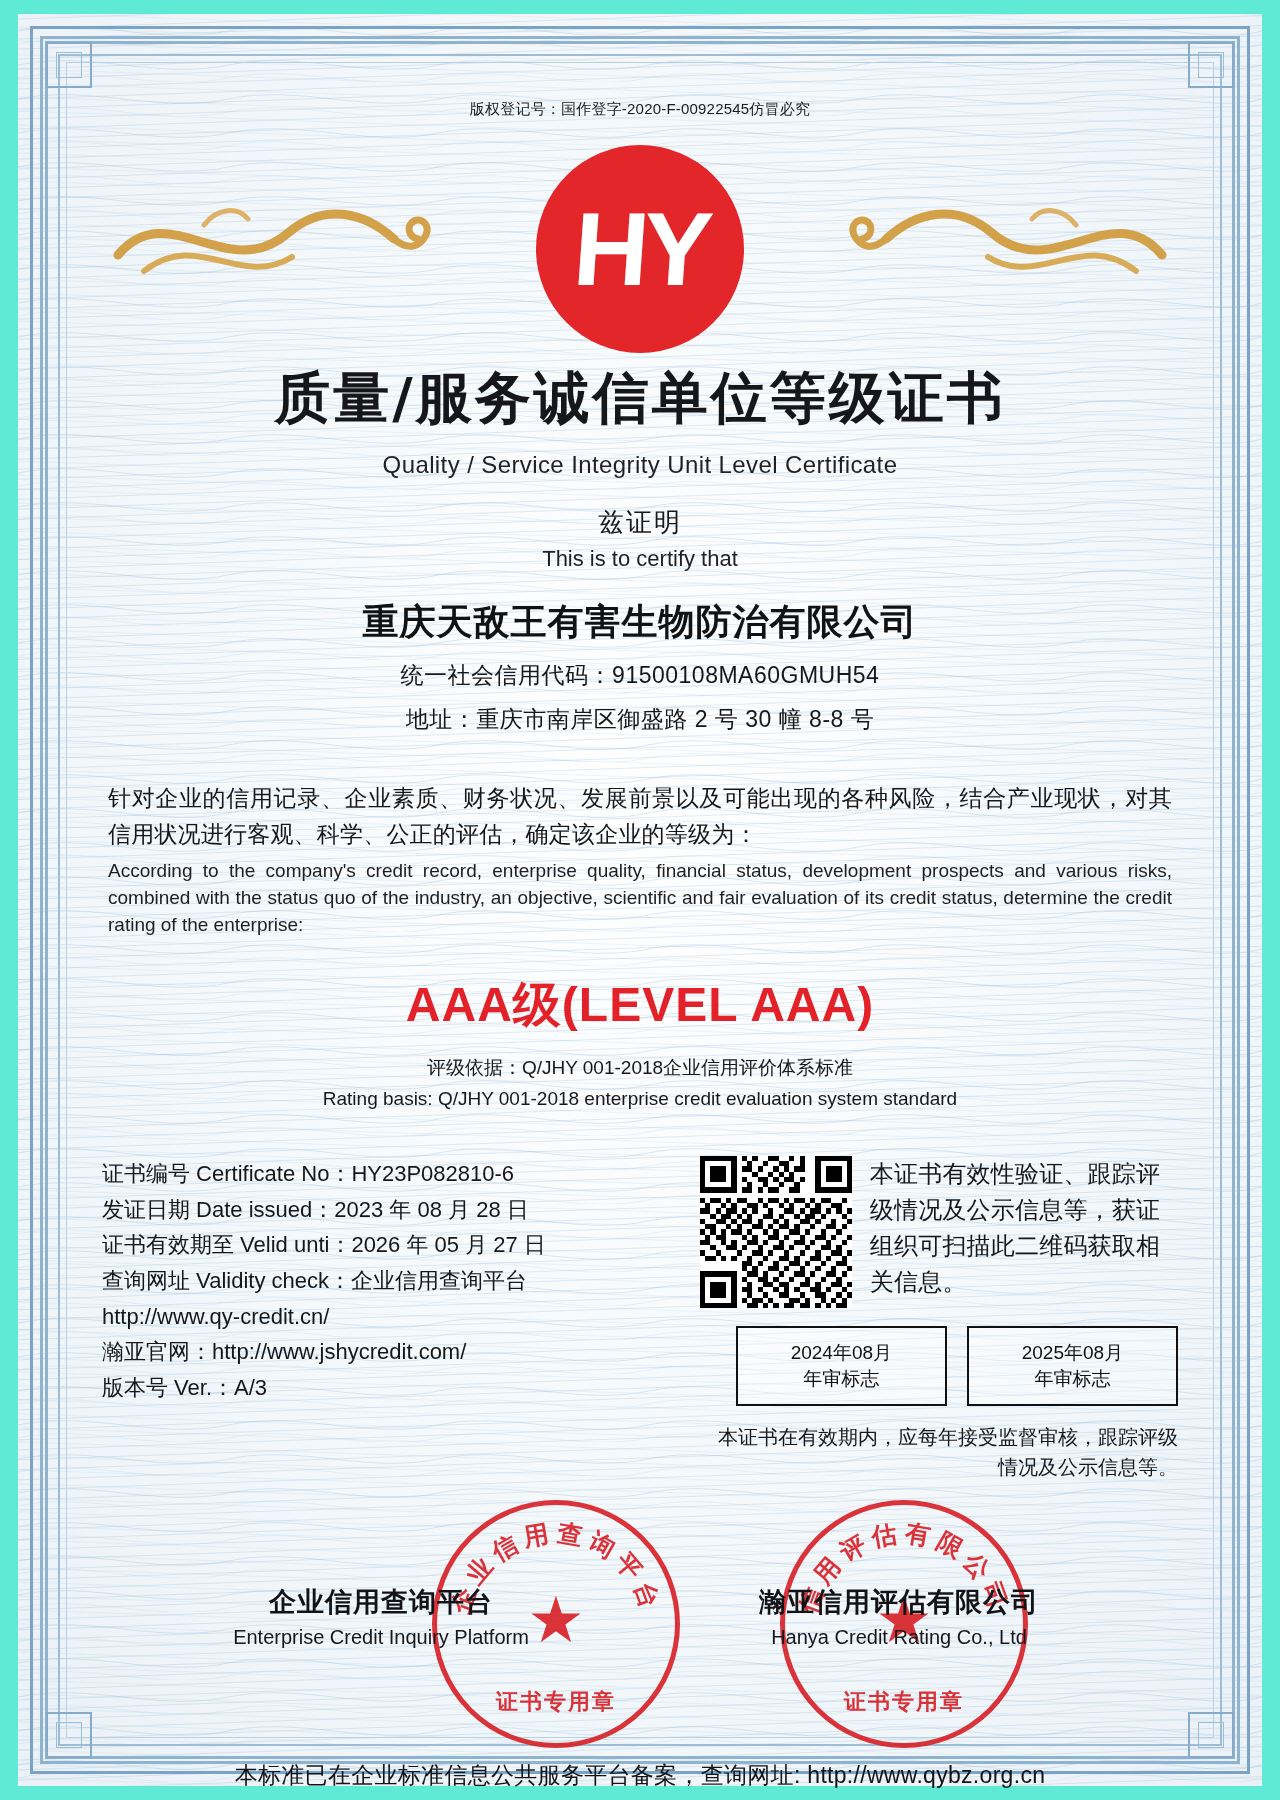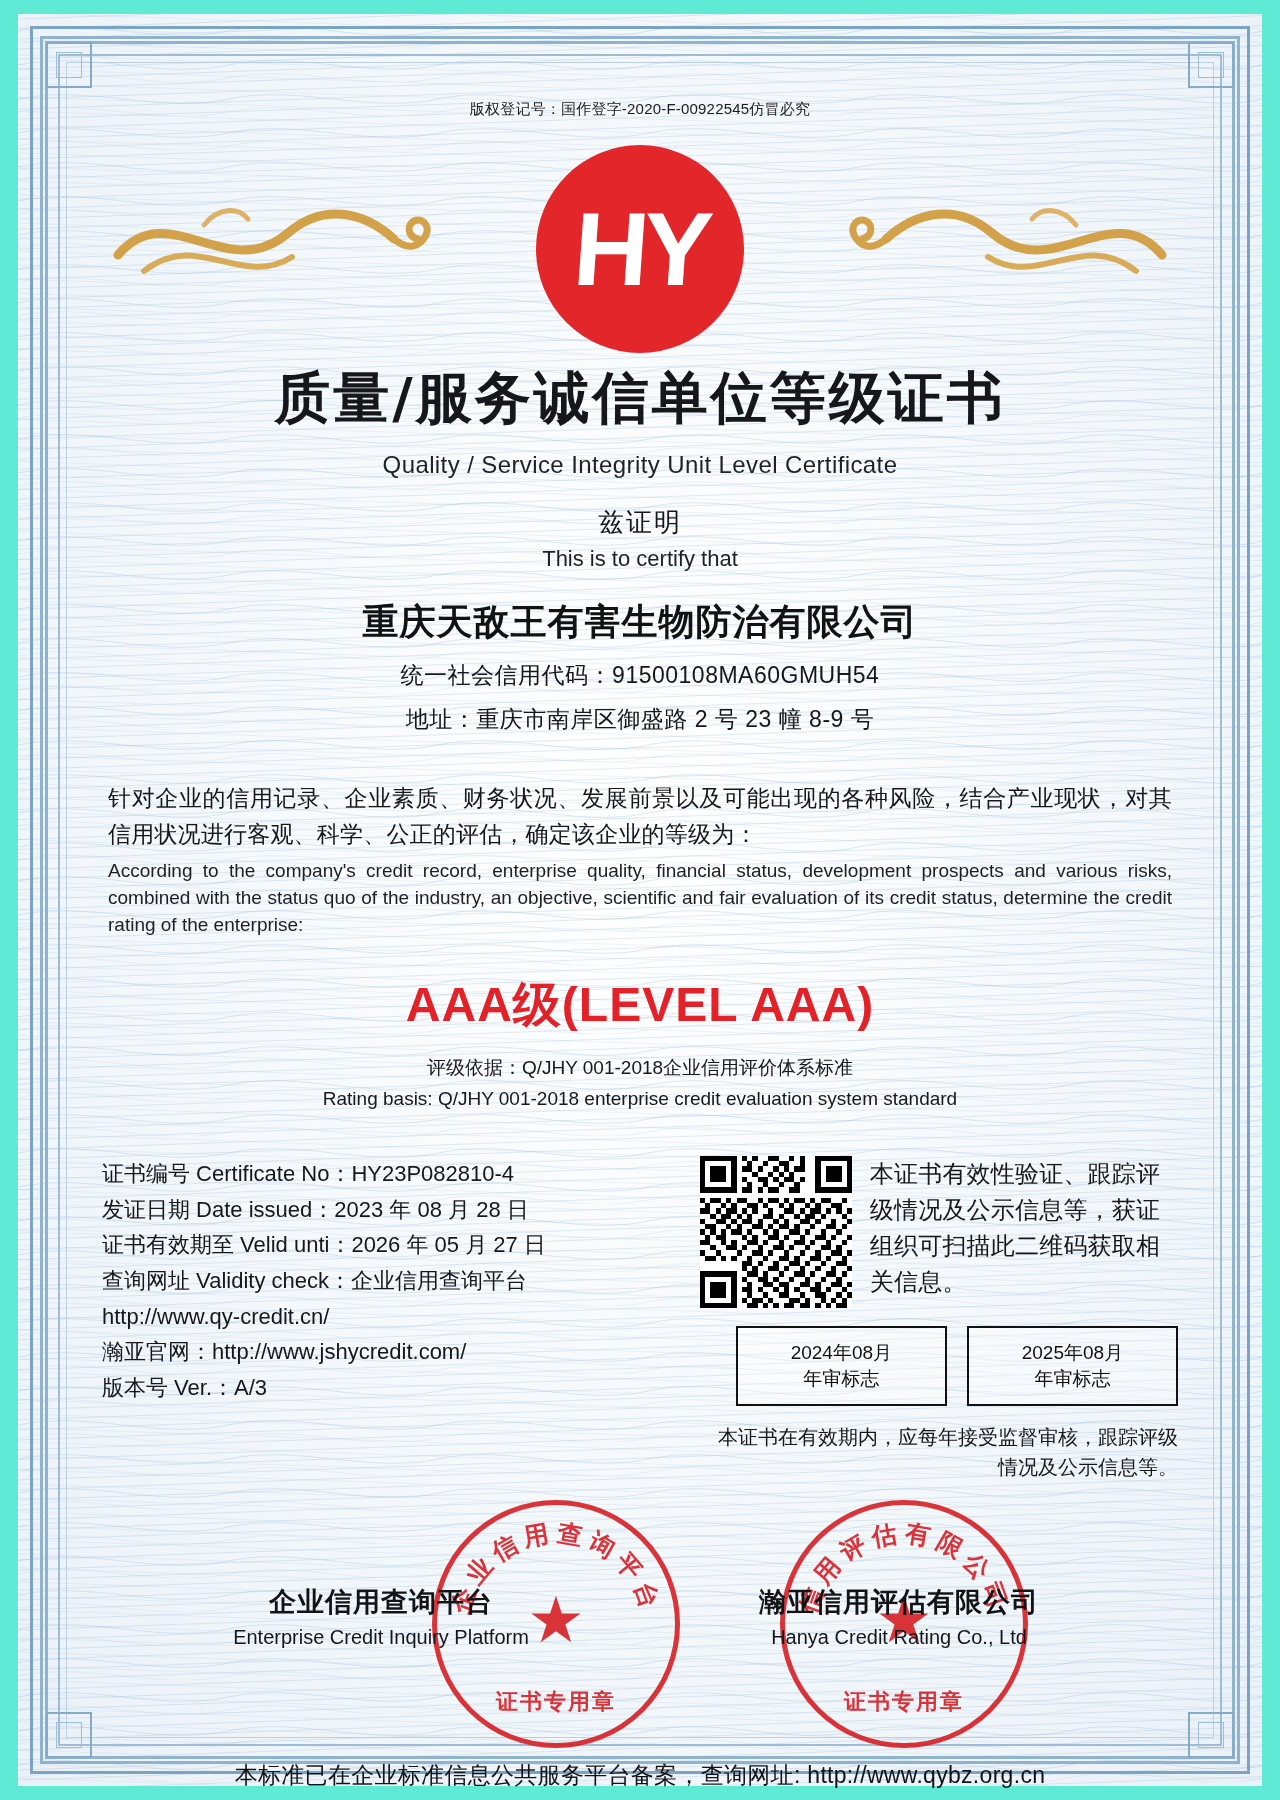--- a/index.html
+++ b/index.html
@@ -408,35 +408,35 @@
     </div>
 
     <div class="title-cn">质量/服务诚信单位等级证书</div>
     <div class="title-en">Quality / Service Integrity Unit Level Certificate</div>
 
     <div class="certify-cn">兹证明</div>
     <div class="certify-en">This is to certify that</div>
 
     <div class="company-cn">重庆天敌王有害生物防治有限公司</div>
     <div class="company-code">统一社会信用代码：91500108MA60GMUH54</div>
-    <div class="company-addr">地址：重庆市南岸区御盛路 2 号 23 幢 8-9 号</div>
+    <div class="company-addr">地址：重庆市南岸区御盛路 2 号 30 幢 8-8 号</div>
 
     <div class="para">
       <div class="para-cn">针对企业的信用记录、企业素质、财务状况、发展前景以及可能出现的各种风险，结合产业现状，对其信用状况进行客观、科学、公正的评估，确定该企业的等级为：</div>
       <div class="para-en">According to the company's credit record, enterprise quality, financial status, development prospects and various risks, combined with the status quo of the industry, an objective, scientific and fair evaluation of its credit status, determine the credit rating of the enterprise:</div>
     </div>
 
     <div class="level">AAA级(LEVEL AAA)</div>
     <div class="basis-cn">评级依据：Q/JHY 001-2018企业信用评价体系标准</div>
     <div class="basis-en">Rating basis: Q/JHY 001-2018 enterprise credit evaluation system standard</div>
 
     <div class="detail-row">
 
       <div class="detail-left">
-        <div>证书编号 Certificate No：HY23P082810-4</div>
+        <div>证书编号 Certificate No：HY23P082810-6</div>
         <div>发证日期 Date issued：2023 年 08 月 28 日</div>
         <div>证书有效期至 Velid unti：2026 年 05 月 27 日</div>
         <div>查询网址 Validity check：企业信用查询平台</div>
         <div>http://www.qy-credit.cn/</div>
         <div>瀚亚官网：http://www.jshycredit.com/</div>
         <div>版本号 Ver.：A/3</div>
       </div>
 
       <div class="detail-right">
         <div class="qr-row">

